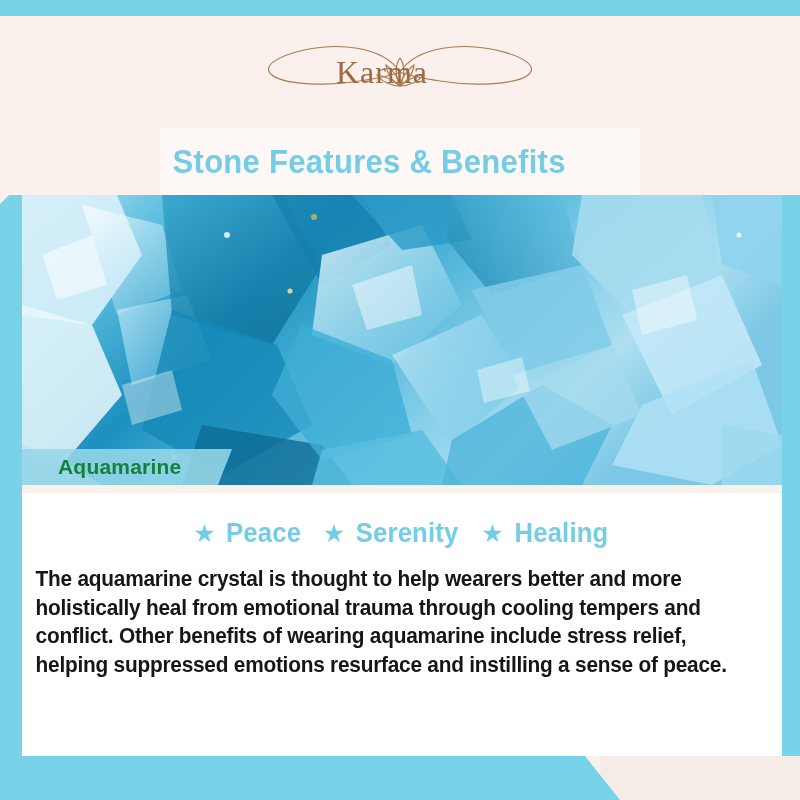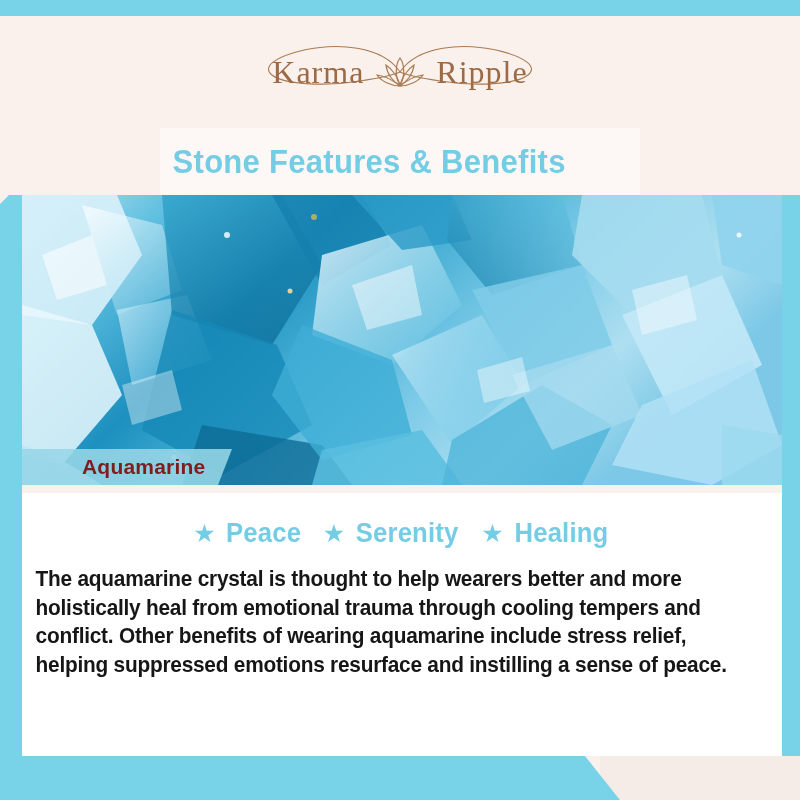--- a/index.html
+++ b/index.html
@@ -97,27 +97,26 @@
   .hero-img svg{display:block;width:760px;height:290px;}
 
   .stone-banner{
     position:absolute;left:22px;top:449px;width:210px;height:36px;
     background:rgba(150,214,231,0.88);
     clip-path:polygon(0 0, 210px 0, 196px 36px, 0 36px);
     display:flex;align-items:center;
     z-index:5;
   }
   .stone-banner-label{
-    color:#7f1d1d;
+    color:#15803d;
     font-size:21px;
     font-weight:bold;
     padding-left:36px;
     letter-spacing:0.2px;
     white-space:nowrap;
-    margin-left:24px;
   }
 
   
   .content{
     position:absolute;left:22px;top:493px;width:760px;height:263px;
     background:#ffffff;
   }
   .keywords{
     display:flex;align-items:center;justify-content:center;
     gap:20px;
@@ -171,21 +170,20 @@
       <span class="logo-word left">Karma</span>
       <svg class="logo-lotus" viewBox="0 0 52 40">
         <g fill="none" stroke="#a97b52" stroke-width="1.2">
           <path d="M26 6 C21 13, 21 25, 26 33 C31 25, 31 13, 26 6 Z"></path>
           <path d="M26 33 C19 30, 13 22, 12 13 C18 17, 24 25, 26 33 Z"></path>
           <path d="M26 33 C33 30, 39 22, 40 13 C34 17, 28 25, 26 33 Z"></path>
           <path d="M26 34 C17 34, 7 29, 3 23 C11 24, 20 29, 26 34 Z"></path>
           <path d="M26 34 C35 34, 45 29, 49 23 C41 24, 32 29, 26 34 Z"></path>
         </g>
       </svg>
-      <span class="logo-word right">Ripple</span>
     </div>
   </div>
 
   <div class="title-strip">
     <div class="title-panel">
       <span class="title-text">Stone Features &amp; Benefits</span>
     </div>
   </div>
 
   <div class="hero">

